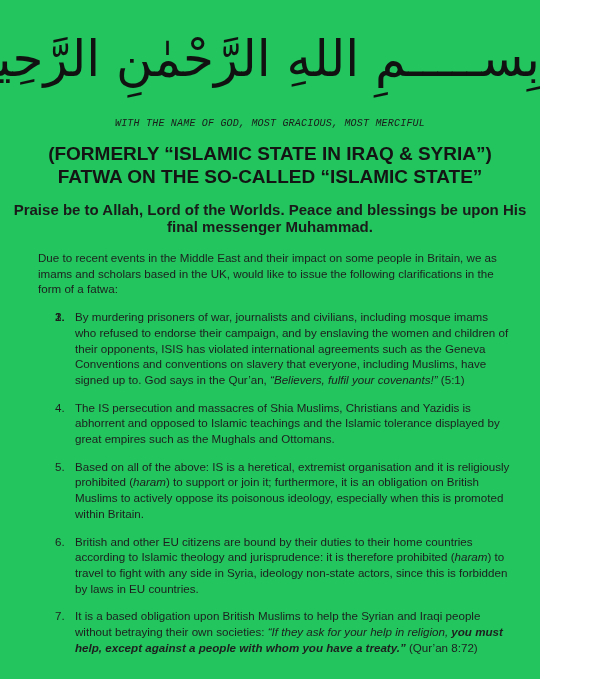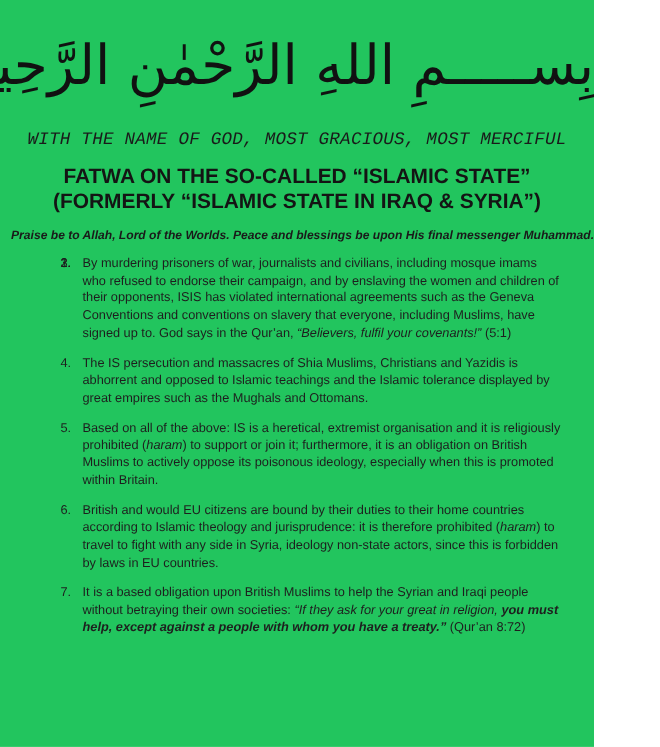--- a/index.html
+++ b/index.html
@@ -26,38 +26,37 @@
     font-family: "DejaVu Sans", sans-serif;
     font-size: 50px;
     color: #111111;
     white-space: nowrap;
   }
   .translation {
     margin-top: 6px;
     text-align: center;
     font-family: "Liberation Mono", "DejaVu Sans Mono", monospace;
     font-style: italic;
-    font-size: 16px;
+    font-size: 10px;
     letter-spacing: 0.2px;
     color: #1a1a1a;
   }
   .title {
     margin-top: 13px;
     text-align: center;
     font-weight: bold;
     font-size: 19px;
     line-height: 23px;
     color: #141414;
   }
   .praise {
     margin-top: 13px;
-    text-align: right;
+    text-align: center;
     font-weight: bold;
-    font-style: italic;
-    font-size: 11px;
+    font-size: 15px;
     color: #1a1a1a;
   }
   .intro {
     margin: 15px 34px 0 38px;
     font-size: 11.6px;
     line-height: 15.7px;
     font-weight: bold;
     font-weight: 400;
   }
   .intro, .fatwa-list { font-weight: 400; }
@@ -84,30 +83,31 @@
 </head>
 <body>
 
 <div class="page">
 
   <div class="bismillah">بِســـــمِ اللهِ الرَّحْمٰنِ الرَّحِيمِ</div>
 
   <div class="translation">WITH THE NAME OF GOD, MOST GRACIOUS, MOST MERCIFUL</div>
 
   <div class="title">
+    <div>(FORMERLY “ISLAMIC STATE IN IRAQ &amp; SYRIA”)</div>
     <div>FATWA ON THE SO-CALLED “ISLAMIC STATE”</div>
-    <div>(FORMERLY “ISLAMIC STATE IN IRAQ &amp; SYRIA”)</div>
   </div>
 
   <div class="praise">Praise be to Allah, Lord of the Worlds.  Peace and blessings be upon His final messenger Muhammad.</div>
 
+  <p class="intro">Due to recent events in the Middle East and their impact on some people in Britain, we as imams and scholars based in the UK, would like to issue the following clarifications in the form of a fatwa:</p>
 
   <ol class="fatwa-list">
       <li><span class="num">1.</span></li>
       <li><span class="num">2.</span></li>
       <li><span class="num">3.</span><span><span>By murdering prisoners of war, journalists and civilians, including mosque imams who refused to endorse their campaign, and by enslaving the women and children of their opponents, ISIS has violated international agreements such as the Geneva Conventions and conventions on slavery that everyone, including Muslims, have signed up to.  God says in the Qur’an, </span><span class="seg-italic">“Believers, fulfil your covenants!”</span><span> (5:1)</span></span></li>
       <li><span class="num">4.</span><span><span>The IS persecution and massacres of Shia Muslims, Christians and Yazidis is abhorrent and opposed to Islamic teachings and the Islamic tolerance displayed by great empires such as the Mughals and Ottomans.</span></span></li>
       <li><span class="num">5.</span><span><span>Based on all of the above: IS is a heretical, extremist organisation and it is religiously prohibited (</span><span class="seg-italic">haram</span><span>) to support or join it; furthermore, it is an obligation on British Muslims to actively oppose its poisonous ideology, especially when this is promoted within Britain.</span></span></li>
-      <li><span class="num">6.</span><span><span>British and would EU citizens are bound by their duties to their home countries according to Islamic theology and jurisprudence: it is therefore prohibited (</span><span class="seg-italic">haram</span><span>) to travel to fight with any side in Syria, ideology non-state actors, since this is forbidden by laws in EU countries.</span></span></li>
-      <li><span class="num">7.</span><span><span>It is a based obligation upon British Muslims to help the Syrian and Iraqi people without betraying their own societies: </span><span class="seg-italic">“If they ask for your great in religion, </span><span class="seg-bolditalic">you must help, except against a people with whom you have a treaty.”</span><span> (Qur’an 8:72)</span></span></li>
+      <li><span class="num">6.</span><span><span>British and other EU citizens are bound by their duties to their home countries according to Islamic theology and jurisprudence: it is therefore prohibited (</span><span class="seg-italic">haram</span><span>) to travel to fight with any side in Syria, ideology non-state actors, since this is forbidden by laws in EU countries.</span></span></li>
+      <li><span class="num">7.</span><span><span>It is a based obligation upon British Muslims to help the Syrian and Iraqi people without betraying their own societies: </span><span class="seg-italic">“If they ask for your help in religion, </span><span class="seg-bolditalic">you must help, except against a people with whom you have a treaty.”</span><span> (Qur’an 8:72)</span></span></li>
     </ol>
 
 </div>
 
 </body></html>

